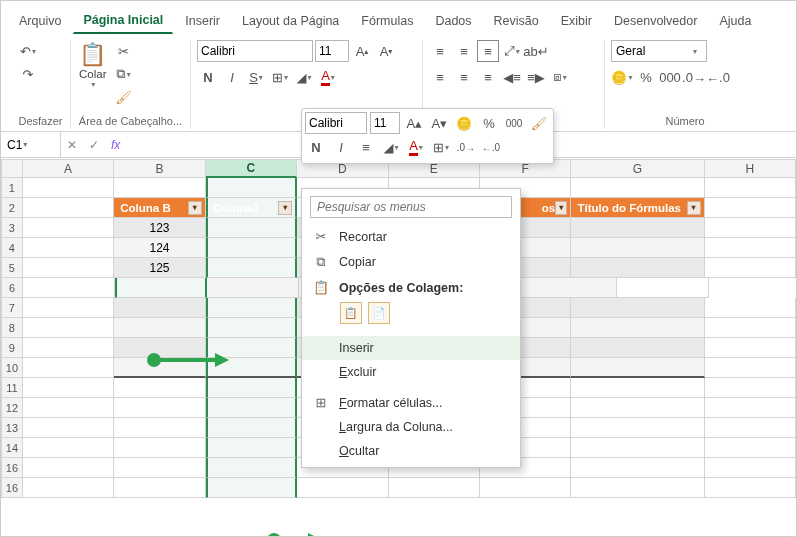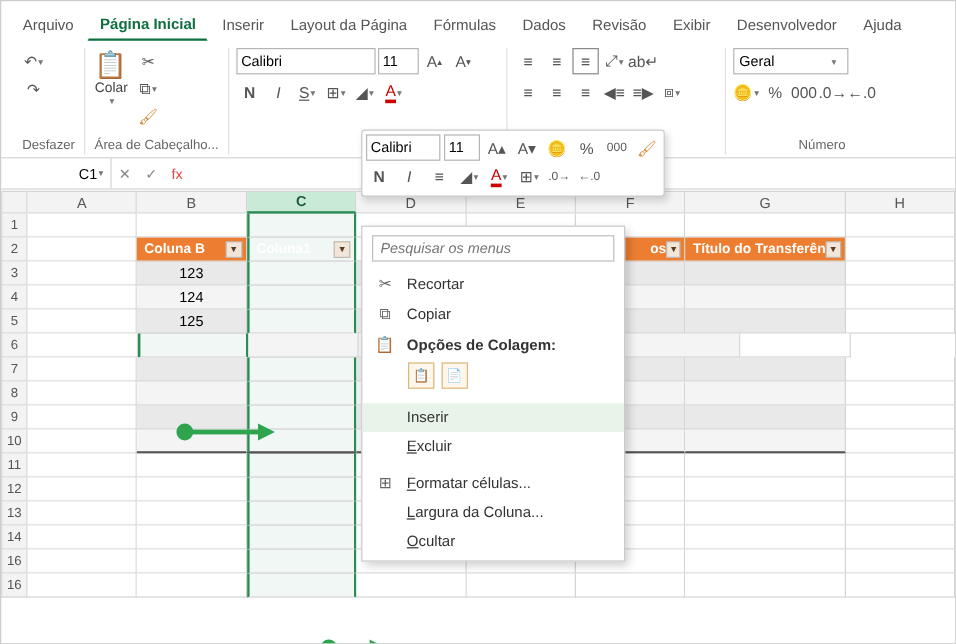--- a/index.html
+++ b/index.html
@@ -21,24 +21,24 @@
 .ribbon-row { display: flex; align-items: center; gap: 2px; }
 .vstack { display: flex; flex-direction: column; gap: 1px; }
 .font-select { height: 22px; font-size: 12px; border: 1px solid #b5b5b5; padding: 0 3px; background: #fff; }
 .font-name { width: 116px; }
 .font-size { width: 34px; }
 .num-select { width: 96px; height: 22px; font-size: 12px; border: 1px solid #b5b5b5; background: #fff; padding: 0 4px; }
 .drop-caret { font-size: 8px; color: #777; margin-left: 1px; }
 
 
 .formula-bar { display: flex; align-items: center; height: 26px; border-bottom: 1px solid #d4d4d4; font-size: 12px; }
-.name-box { width: 92px; border-right: 1px solid #d4d4d4; padding: 0 6px; height: 100%; display: flex; align-items: center; justify-content: flex-end; }
+.name-box { width: 60px; border-right: 1px solid #d4d4d4; padding: 0 6px; height: 100%; display: flex; align-items: center; justify-content: flex-start; }
 .fx-controls { display: flex; align-items: center; height: 100%; }
 .fx-btn { width: 22px; height: 100%; display: flex; align-items: center; justify-content: center; color: #888; cursor: pointer; }
-.fx-label { color: #ef4444; margin: 0 6px; }
+.fx-label { font-style: italic; color: #8b5cf6; margin: 0 6px; }
 
 
 .grid-area { position: absolute; top: 158px; left: 0; right: 0; bottom: 0; }
 .col-headers { display: flex; height: 19px; font-size: 12px; }
 .corner { width: 22px; border: 1px solid #d4d4d4; background: #f3f3f3; }
 .col-header { border: 1px solid #d4d4d4; border-left: none; background: #f3f3f3; display: flex; align-items: center; justify-content: center; color: #555; }
 .col-header.selected { background: #caead8; border-bottom: 2px solid #2a8b53; color: #1a5c36; font-weight: 600; }
 .rows-area { position: relative; }
 .grid-row { display: flex; height: 20px; }
 .row-header { width: 22px; border: 1px solid #d4d4d4; border-top: none; background: #f3f3f3; display: flex; align-items: center; justify-content: center; font-size: 11px; color: #555; }
@@ -295,21 +295,21 @@
           <span>Coluna1</span>
           <span class="filter-caret">▾</span>
         </div>
         <div class="cell cD  "></div>
         <div class="cell cE  "></div>
         <div class="cell cF th-cell ">
           <span style="text-align:right;width:100%">os</span>
           <span class="filter-caret">▾</span>
         </div>
         <div class="cell cG th-cell ">
-          <span>Título do Transferên</span>
+          <span>Título do Fórmulas</span>
           <span class="filter-caret">▾</span>
         </div>
         <div class="cell cH"></div>
       </div>
       <div class="grid-row">
         <div class="row-header">3</div>
         <div class="cell cA"></div>
         <div class="cell cB band-dark  center">123</div>
         <div class="cell cC band-dark  col-selected-overlay sel-right" style="border-left:2px solid #2a8b53"></div>
         <div class="cell cD band-dark "></div>

